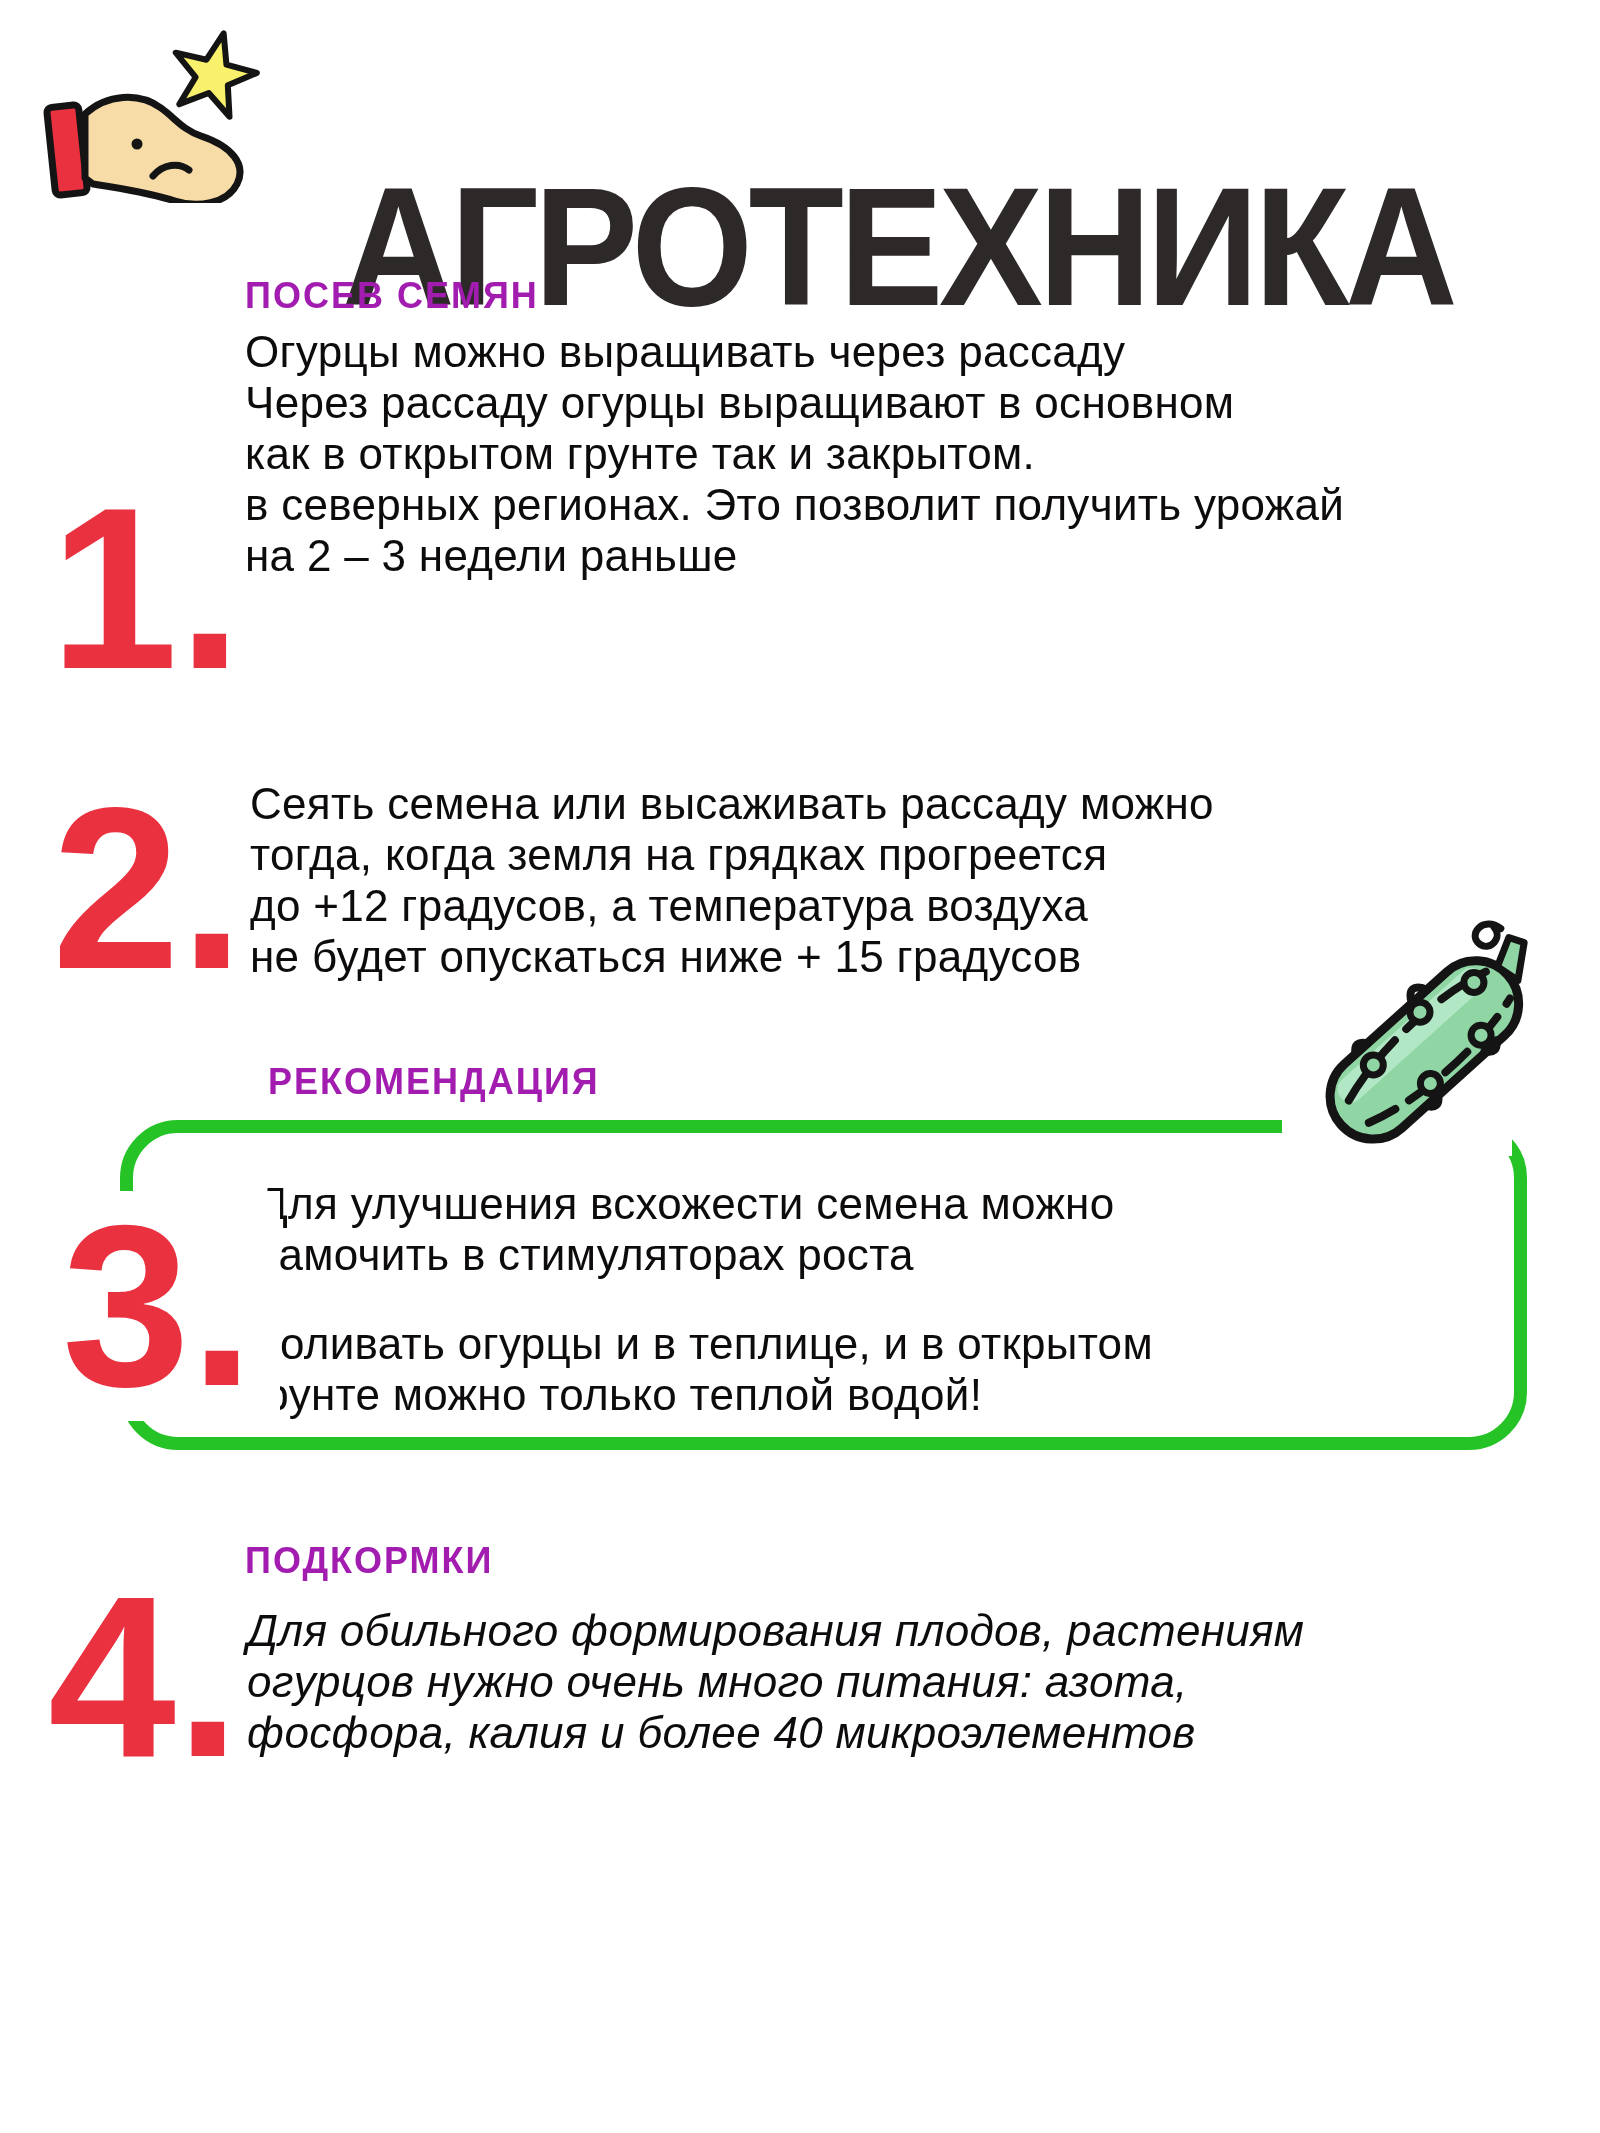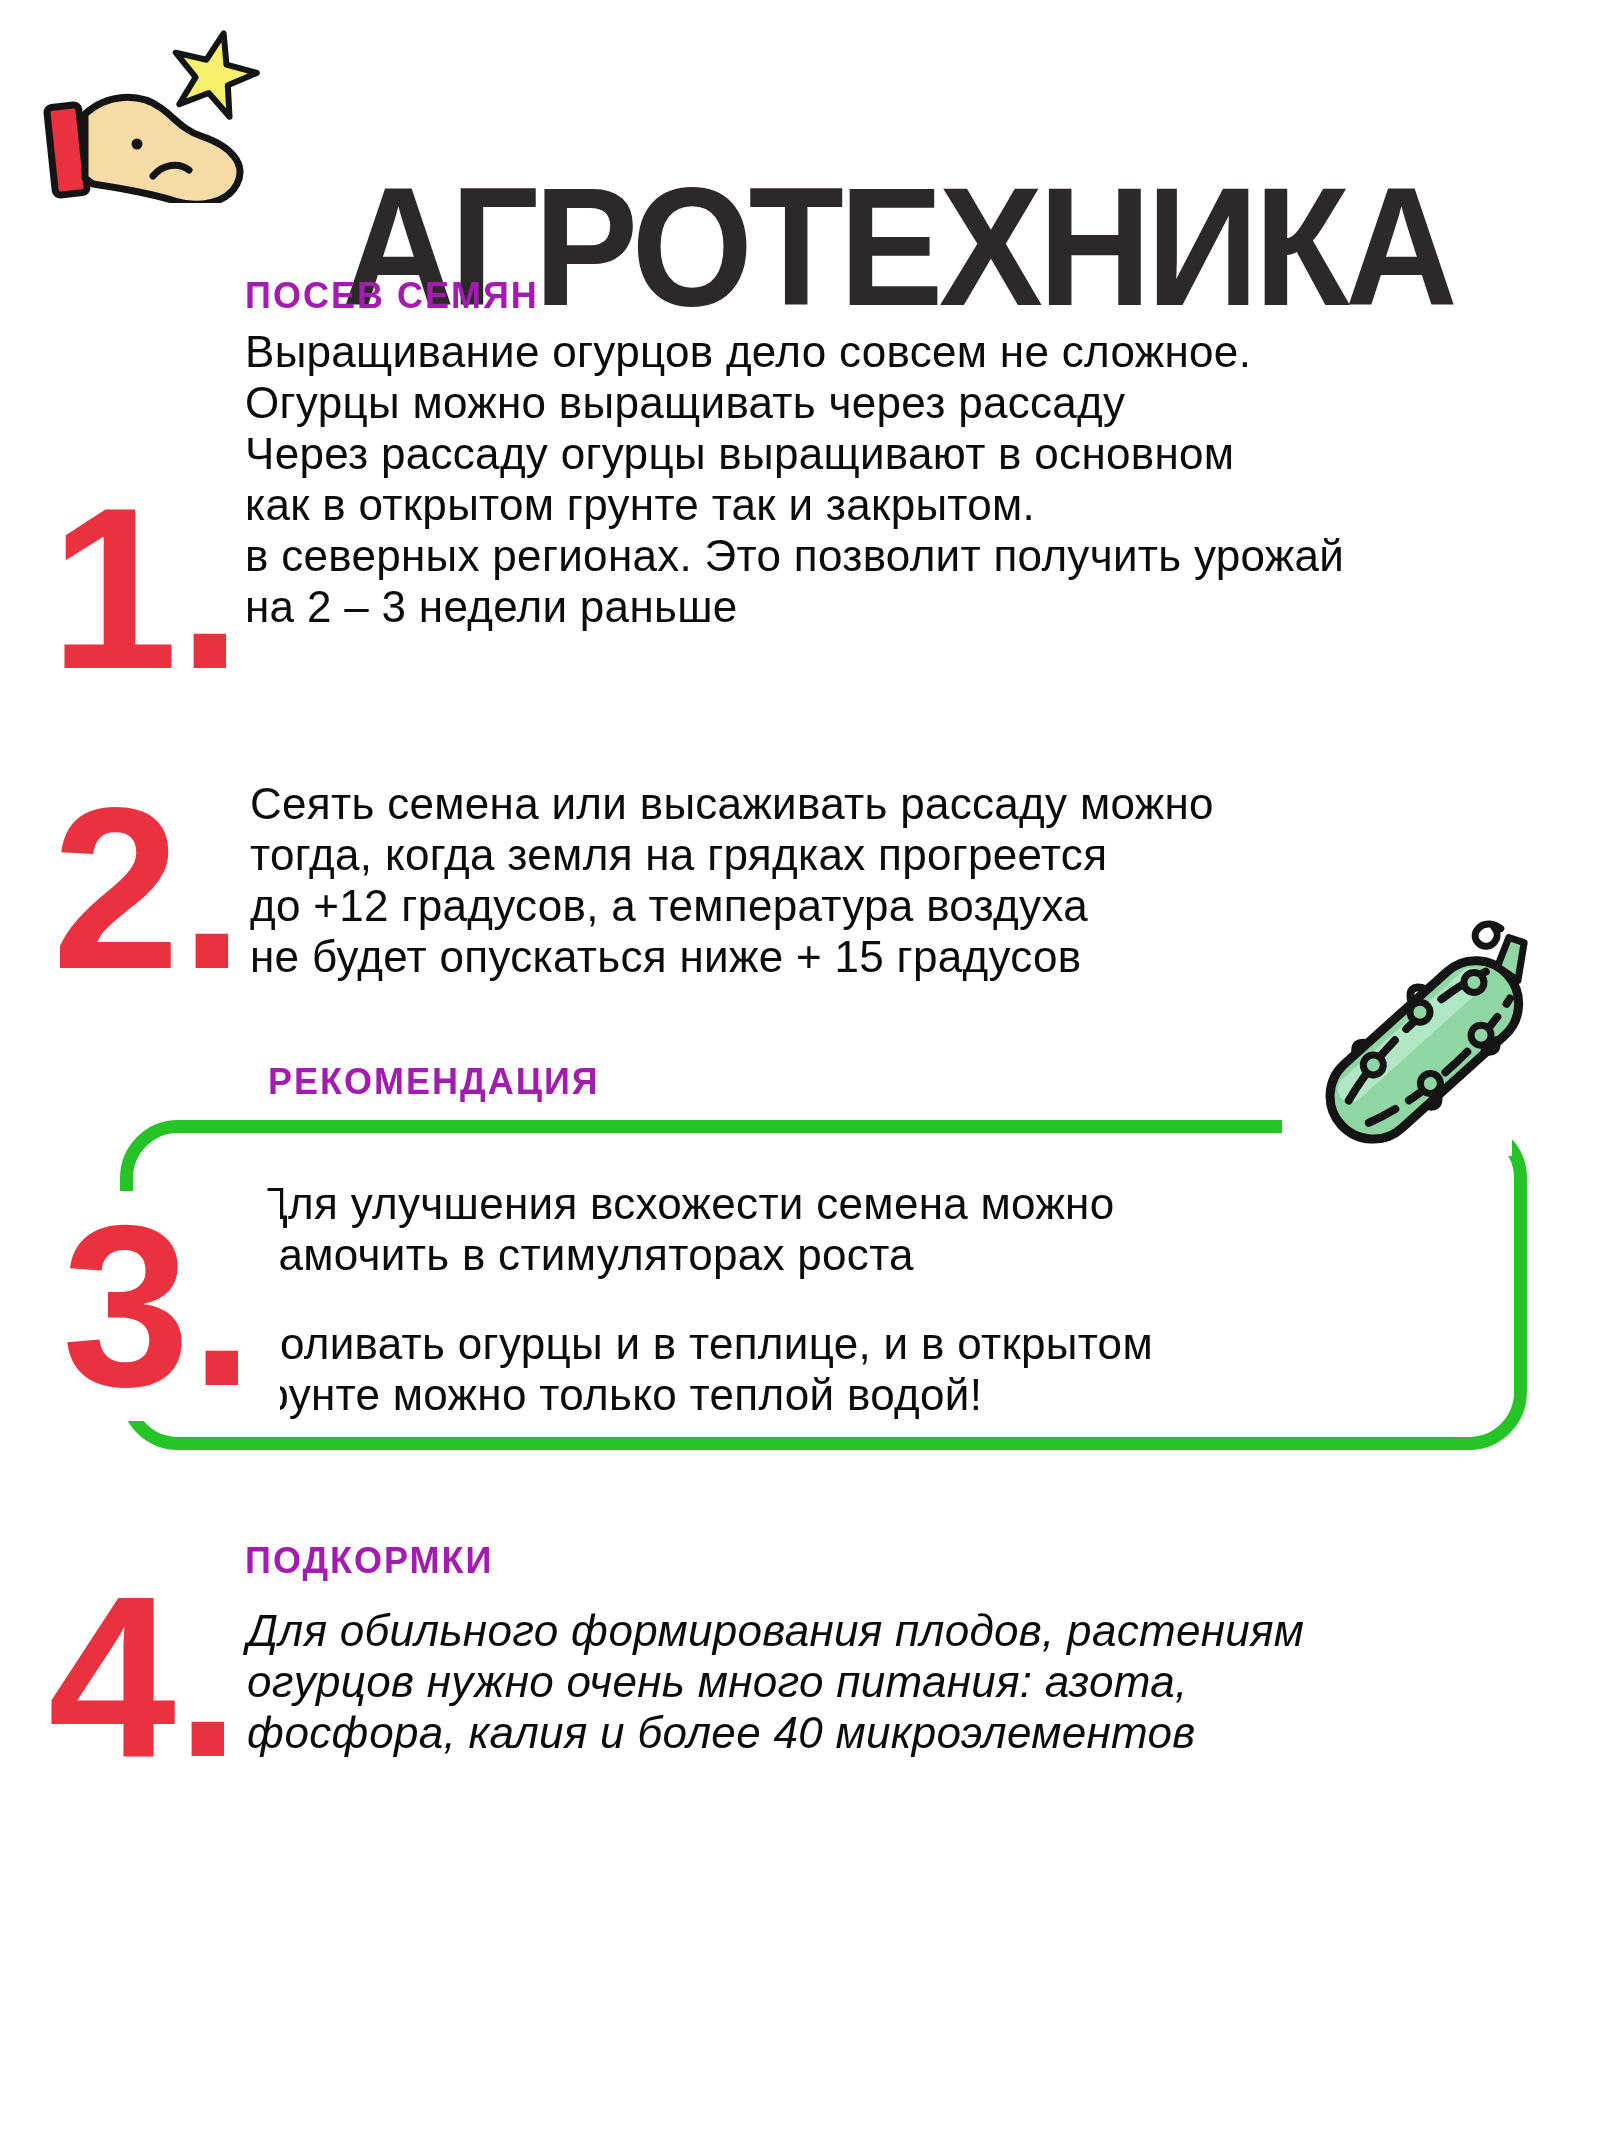--- a/index.html
+++ b/index.html
@@ -91,21 +91,20 @@
       <path class="hand-line" d="M 118,158 C 128,146 144,144 154,152"></path>
     </g>
   </svg>
 </div>
 
 <h1 class="abs title">АГРОТЕХНИКА</h1>
 
 <div class="abs num num-1">1.</div>
 <div class="abs heading heading-sowing">ПОСЕВ СЕМЯН</div>
 <div class="abs tb tb-1">
-  <div>Выращивание огурцов дело совсем не сложное.</div>
   <div>Огурцы можно выращивать через рассаду</div>
   <div>Через рассаду огурцы выращивают в основном</div>
   <div>как в открытом грунте так и закрытом.</div>
   <div>в северных регионах. Это позволит получить урожай</div>
   <div>на 2 – 3 недели раньше</div>
 </div>
 
 <div class="abs num num-2">2.</div>
 <div class="abs tb tb-2">
   <div>Сеять семена или высаживать рассаду можно</div>

